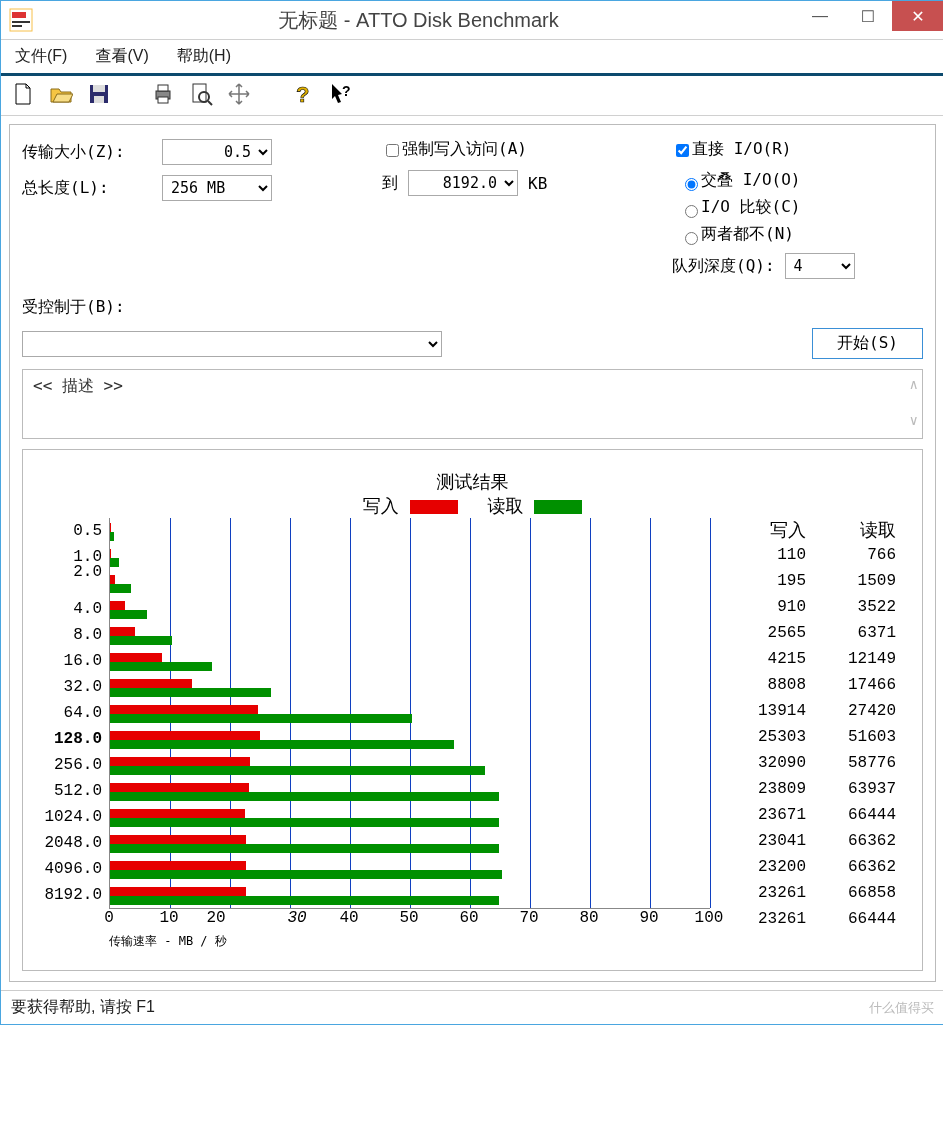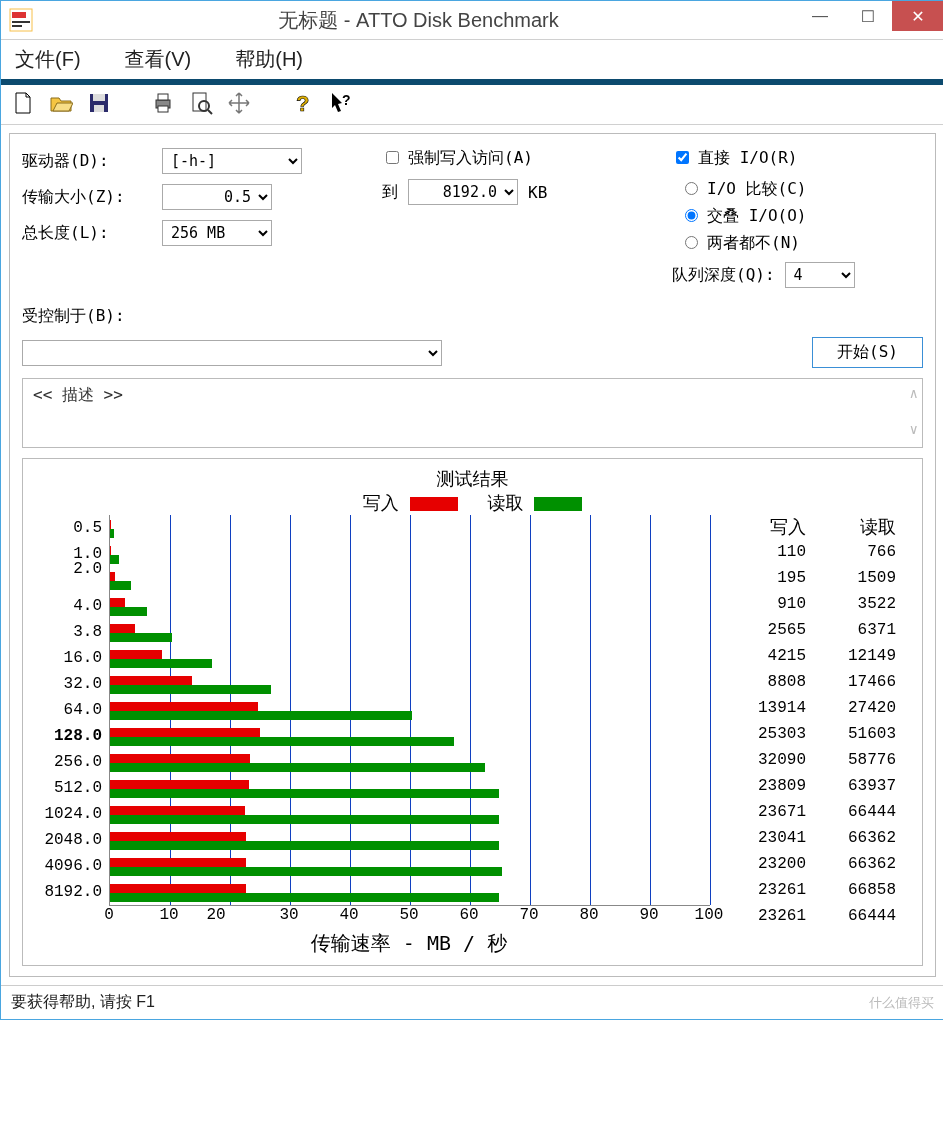--- a/index.html
+++ b/index.html
@@ -5,56 +5,56 @@
 html,body{margin:0;padding:0;font-family:"Microsoft YaHei","SimSun",Arial,sans-serif;font-size:14px;background:#fff;color:#000}
 .window{width:943px;border:1px solid #4aa6e0;background:#fff;position:relative}
 
 .titlebar{height:38px;background:#fff;display:flex;align-items:center;position:relative;border-bottom:1px solid #d0d0d0}
 .titlebar .appicon{margin:0 8px;width:24px;height:24px;display:inline-block}
 .titlebar .title{flex:1;text-align:center;font-size:20px;color:#444}
 .winbtns{display:flex;height:38px}
 .winbtn{width:48px;height:30px;display:flex;align-items:center;justify-content:center;font-size:16px;color:#555}
 .winbtn.close{background:#c75050;color:#fff;width:52px}
 
-.menubar{padding:4px 10px;border-bottom:6px solid #0c4a6e;display:flex;gap:36px;color:#222;font-size:20px}
+.menubar{padding:4px 10px;border-bottom:3px solid #0c4a6e;display:flex;gap:20px;color:#222;font-size:16px}
 .menuitem{padding:2px 4px}
 
 .toolbar{padding:6px 10px;display:flex;gap:14px;align-items:center;border-bottom:1px solid #d0d0d0}
 .tbtn svg{width:24px;height:24px}
 
 .panel{margin:8px;border:1px solid #bbb;padding:14px 12px 10px 12px}
 .row{display:flex;align-items:center;margin-bottom:10px;gap:10px}
 .lbl{font-family:"SimSun","NSimSun",monospace;font-size:16px;white-space:pre}
 select,input[type=text]{font-family:"SimSun",monospace;font-size:15px;border:1px solid #aaa;background:#fff;padding:2px 4px}
 select{height:26px}
 .combo{width:140px}
 .combo-sm{width:110px}
-.check,.radio{display:inline-flex;align-items:flex-start;gap:6px;font-family:"SimSun",monospace;font-size:16px}
+.check,.radio{display:inline-flex;align-items:flex-end;gap:0;font-family:"SimSun",monospace;font-size:16px}
 .radiogrp{display:flex;flex-direction:column;gap:6px;margin-left:8px}
 .startbtn{border:1px solid #3a8fd6;padding:4px 24px;font-family:"SimSun",monospace;font-size:16px;background:#fff}
 .desc{border:1px solid #bbb;width:100%;height:70px;padding:6px 10px;box-sizing:border-box;font-family:"SimSun",monospace;font-size:16px;color:#333;position:relative}
 .desc .arrows{position:absolute;right:4px;top:6px;color:#bbb;display:flex;flex-direction:column;gap:20px;font-size:14px}
 
-.chartwrap{border:1px solid #bbb;margin-top:10px;padding:8px 6px}
+.chartwrap{border:1px solid #bbb;margin-top:10px;padding:20px 6px}
 .chart-title{text-align:center;font-family:"SimSun",monospace;font-size:18px}
 .legend{display:flex;justify-content:center;gap:30px;font-family:"SimSun",monospace;font-size:18px;align-items:center}
 .swatch{display:inline-block;width:48px;height:14px;vertical-align:middle}
 .sw-write{background:#e60000}
 .sw-read{background:#009000}
 .chartbody{display:flex}
 .plot{position:relative}
 .plotarea{position:relative;width:600px;height:390px;border:1px solid #888;border-right:none;border-top:none;margin-left:80px}
 .grid{position:absolute;top:0;bottom:0;width:0;border-left:1px solid #1040c0}
 .ylab{position:absolute;right:608px;transform:translateY(-50%);font-family:"Courier New",monospace;font-size:16px;text-align:right;width:70px}
 .bar{position:absolute;height:9px}
 .bar.w{background:#e60000}
 .bar.r{background:#009000}
 .xticks{position:relative;margin-left:80px;width:600px;height:24px;font-family:"Courier New",monospace;font-size:16px}
 .xtick{position:absolute;transform:translateX(-50%)}
-.xlabel{text-align:center;font-family:"SimSun",monospace;font-size:20px;margin-left:80px;width:600px}
+.xlabel{font-family:"SimSun",monospace;font-size:12px;margin-left:80px;width:600px}
 .datatbl{font-family:"Courier New",monospace;font-size:16px;margin-left:6px;flex:1}
 .datatbl .hdr{display:flex;font-family:"SimSun",monospace;font-size:18px}
 .datatbl .hdr>div,.drow>div{width:90px;text-align:right}
 .drow{display:flex;line-height:26px}
 
 .status{border-top:1px solid #ccc;padding:6px 10px;font-size:16px;color:#222;display:flex;justify-content:space-between;align-items:center}
 .watermark{color:#bbb;font-size:13px}
 </style>
 </head>
 <body>
@@ -119,24 +119,20 @@
     <span class="tbtn"><svg viewBox="0 0 24 24">
           <path d="M3 2l10 10-4 1 3 7-3 1-3-7-3 3z" fill="#000"></path>
           <text x="13" y="14" font-size="14" font-weight="bold" fill="#000">?</text>
         </svg></span>
   </div>
 
   <div class="panel">
     <div style="display:flex">
       <div style="flex:0 0 360px">
         <div class="row">
-          <span class="lbl" style="width:130px">驱动器(D):</span>
-          <select class="combo"><option>[-h-]</option></select>
-        </div>
-        <div class="row">
           <span class="lbl" style="width:130px">传输大小(Z):</span>
           <select class="combo-sm" style="text-align:right"><option>0.5</option></select>
         </div>
         <div class="row">
           <span class="lbl" style="width:130px">总长度(L):</span>
           <select class="combo-sm"><option>256 MB</option></select>
         </div>
       </div>
       <div style="flex:0 0 290px">
         <div class="row">
@@ -153,26 +149,26 @@
       </div>
       <div style="flex:1">
         <div class="row">
             <label class="check">
               <input type="checkbox" checked="" style=""> 
               <span>直接 I/O(R)</span>
             </label>
           </div>
         <div class="radiogrp">
           <label class="radio">
+              <input type="radio" name="iom" checked="" style=""> 
+              <span>交叠 I/O(O)</span>
+            </label>
+          <label class="radio">
               <input type="radio" name="iom" style=""> 
               <span>I/O 比较(C)</span>
-            </label>
-          <label class="radio">
-              <input type="radio" name="iom" checked="" style=""> 
-              <span>交叠 I/O(O)</span>
             </label>
           <label class="radio">
               <input type="radio" name="iom" style=""> 
               <span>两者都不(N)</span>
             </label>
         </div>
         <div class="row" style="margin-top:8px">
           <span class="lbl">队列深度(Q):</span>
           <select style="width:70px"><option>4</option></select>
         </div>
@@ -243,35 +239,35 @@
               <div class="bar r" style="left: 0px; top: 326.3px; width: 388.84px;"></div>
               <div class="bar w" style="left: 0px; top: 342.68px; width: 136.295px;"></div>
               <div class="bar r" style="left: 0px; top: 352.3px; width: 391.746px;"></div>
               <div class="bar w" style="left: 0px; top: 368.68px; width: 136.295px;"></div>
               <div class="bar r" style="left: 0px; top: 378.3px; width: 389.32px;"></div>
             </div>
           <div class="xticks" id="xticks">
               <span class="xtick" style="left: 0px;">0</span>
               <span class="xtick" style="left: 60px;">10</span>
               <span class="xtick" style="left: 107px;">20</span>
-              <span class="xtick" style="left: 180px;">30</span>
+              <span class="xtick" style="left: 188px; font-style: italic;">30</span>
               <span class="xtick" style="left: 240px;">40</span>
               <span class="xtick" style="left: 300px;">50</span>
               <span class="xtick" style="left: 360px;">60</span>
               <span class="xtick" style="left: 420px;">70</span>
               <span class="xtick" style="left: 480px;">80</span>
               <span class="xtick" style="left: 540px;">90</span>
               <span class="xtick" style="left: 600px;">100</span>
             </div>
           <div class="xlabel">传输速率 - MB / 秒</div>
         <div class="ylab" style="top: 13px;">0.5</div>
             <div class="ylab" style="top: 39px;">1.0</div>
             <div class="ylab" style="top: 54px;">2.0</div>
             <div class="ylab" style="top: 91px;">4.0</div>
-            <div class="ylab" style="top: 117px;">3.8</div>
+            <div class="ylab" style="top: 117px;">8.0</div>
             <div class="ylab" style="top: 143px;">16.0</div>
             <div class="ylab" style="top: 169px;">32.0</div>
             <div class="ylab" style="top: 195px;">64.0</div>
             <div class="ylab" style="top: 221px; font-weight: bold;">128.0</div>
             <div class="ylab" style="top: 247px;">256.0</div>
             <div class="ylab" style="top: 273px;">512.0</div>
             <div class="ylab" style="top: 299px;">1024.0</div>
             <div class="ylab" style="top: 325px;">2048.0</div>
             <div class="ylab" style="top: 351px; font-family: Liberation Mono, monospace;">4096.0</div>
             <div class="ylab" style="top: 377px;">8192.0</div>

